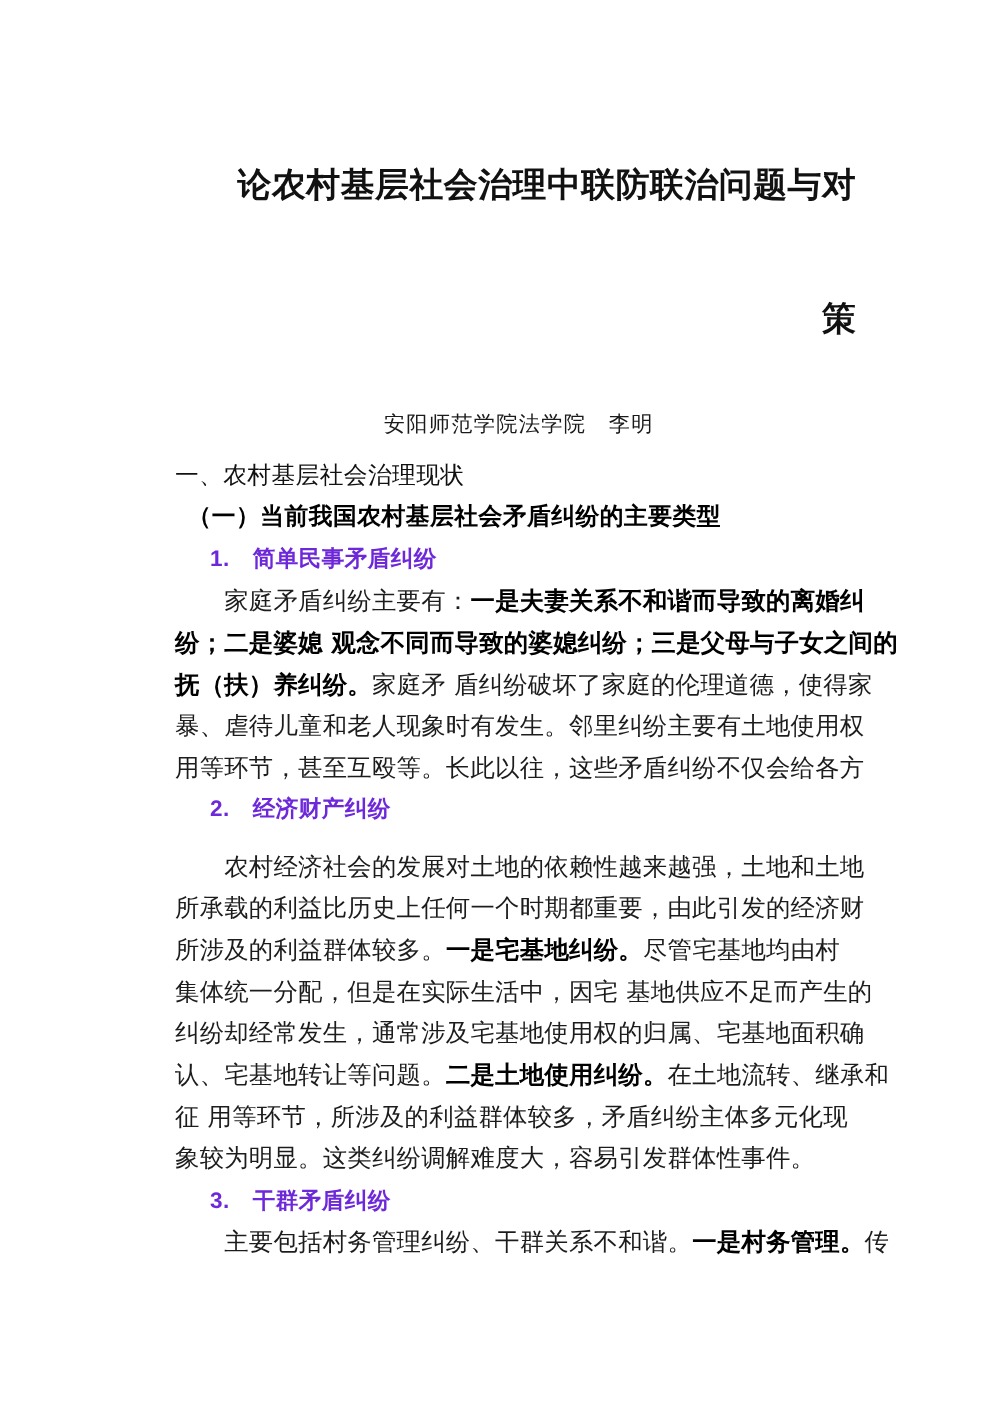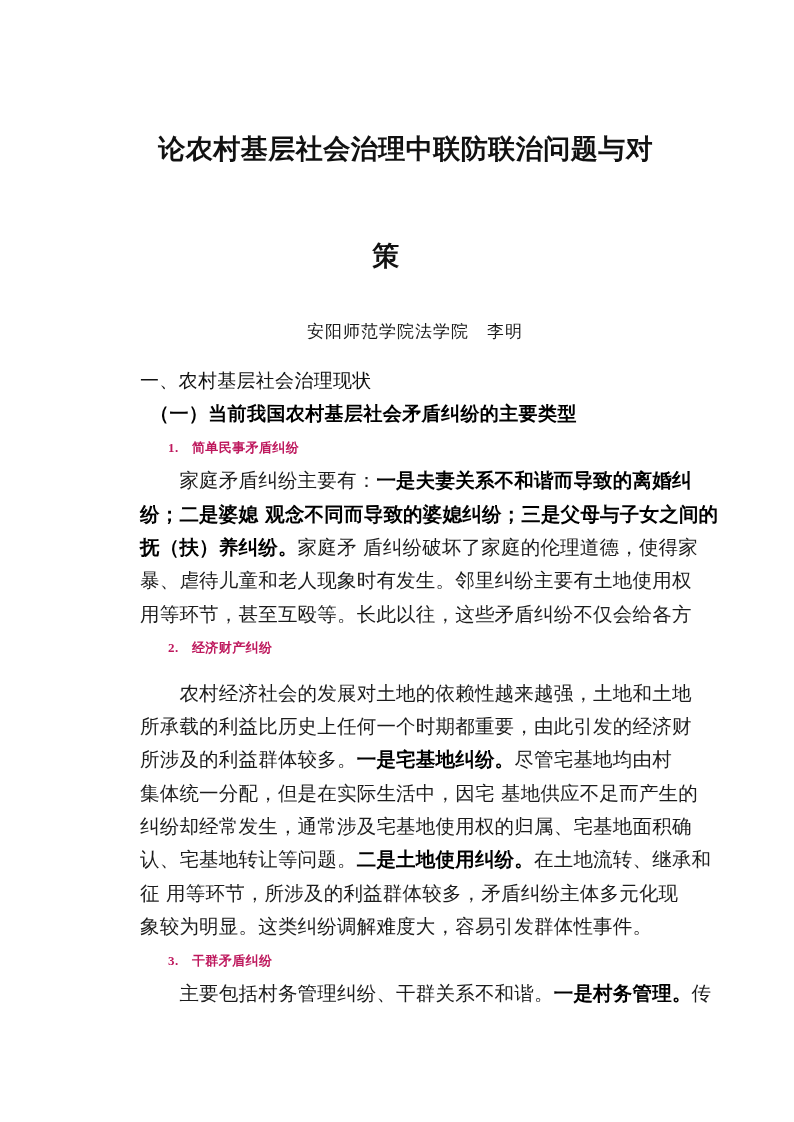--- a/index.html
+++ b/index.html
@@ -20,43 +20,43 @@
     position: relative;
     width: 794px;
     height: 1122px;
     box-sizing: border-box;
     padding: 0;
   }
 
   
   .doc-title {
     position: absolute;
-    left: 106px;
+    left: 125px;
     top: 108px;
     width: 560px;
     font-family: "DejaVu Sans", "Liberation Sans", sans-serif;
     font-size: 27px;
     font-weight: bold;
     line-height: 1.0;
     letter-spacing: 0.5px;
     color: #111111;
     white-space: pre-wrap;
     word-break: break-all;
-    text-align: center;
+    text-align: right;
   }
   .doc-title .t-line2 {
     display: block;
     margin-top: 53px;
   }
 
   
   .byline {
     position: absolute;
     left: 0;
-    top: 320px;
+    top: 328px;
     width: 794px;
     text-align: center;
     font-family: "DejaVu Serif", "Liberation Serif", serif;
     font-size: 17px;
     font-weight: normal;
     color: #1a1a1a;
     letter-spacing: 1px;
     padding-left: 36px;
     box-sizing: border-box;
   }
@@ -89,24 +89,24 @@
   }
   .h-sub {
     font-family: "DejaVu Serif", "Liberation Serif", serif;
     font-weight: bold;
     font-size: 19px;
     color: #000000;
     padding-left: 10px;
     letter-spacing: 0.4px;
   }
   .h-num {
-    font-family: Liberation Serif, serif;
+    font-family: Liberation Sans, sans-serif;
     font-weight: bold;
-    font-size: 13px;
-    color: #be185d;
+    font-size: 18px;
+    color: #6d28d9;
     padding-left: 28px;
     letter-spacing: 0.4px;
   }
 
   .b { font-weight: bold; color: #000000; }
 
   
   .ln.just {
     display: block;
   }

